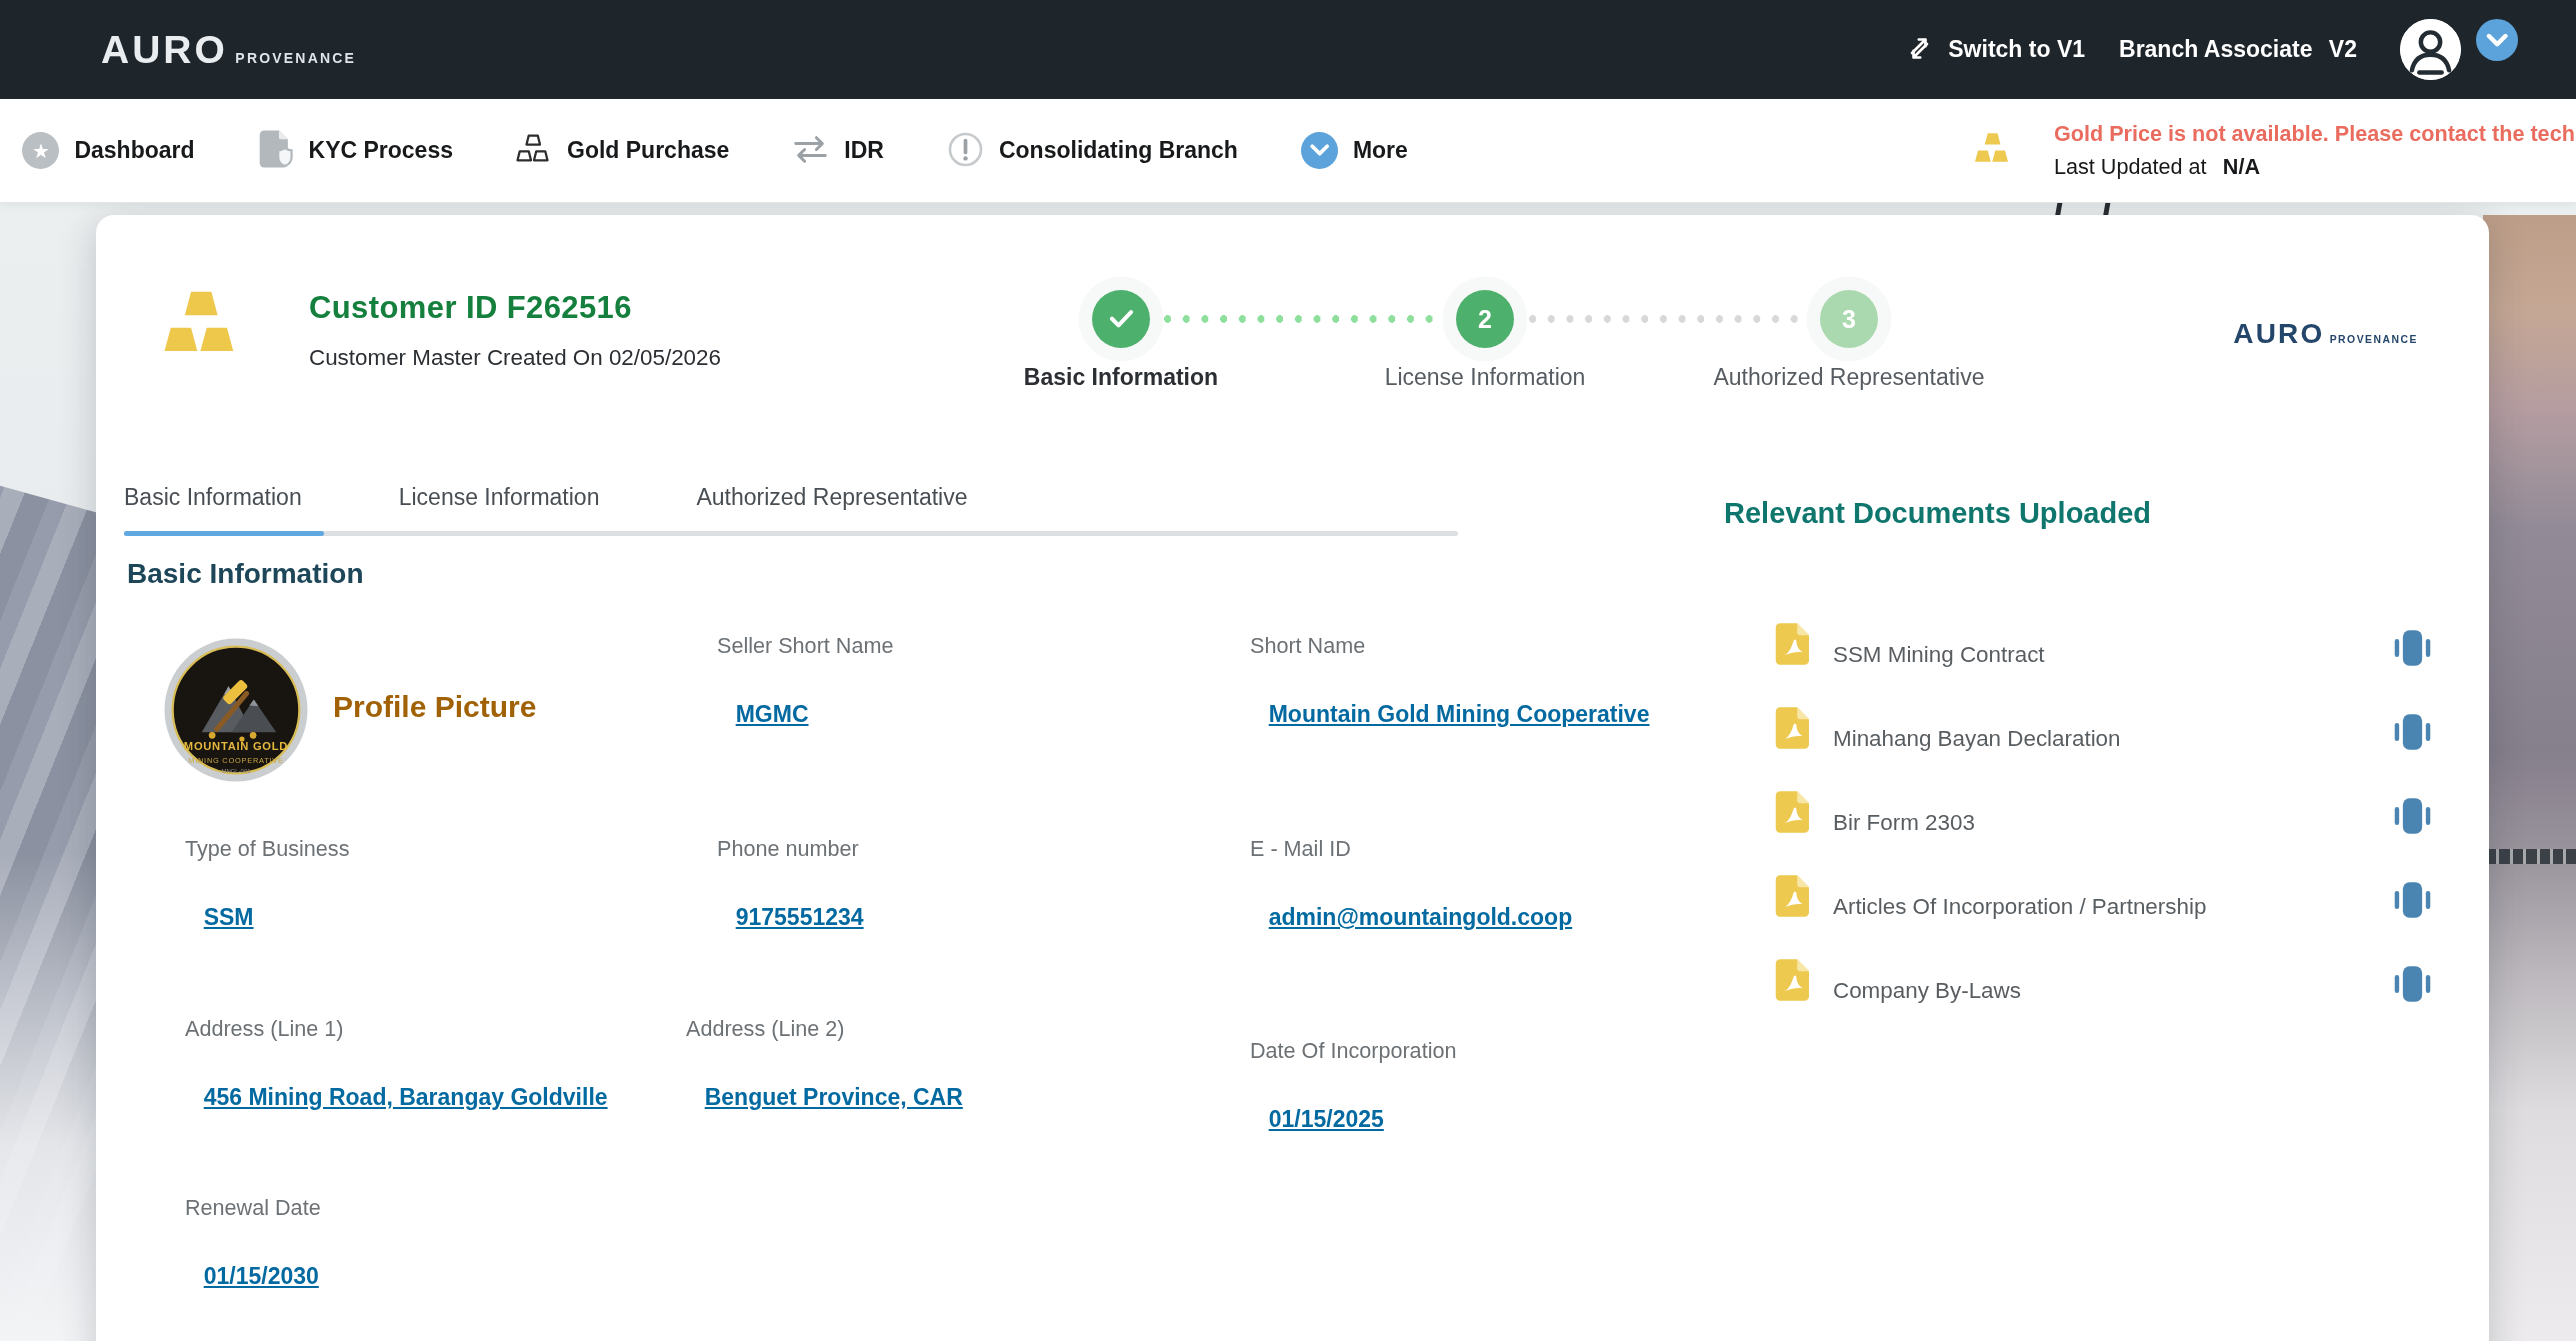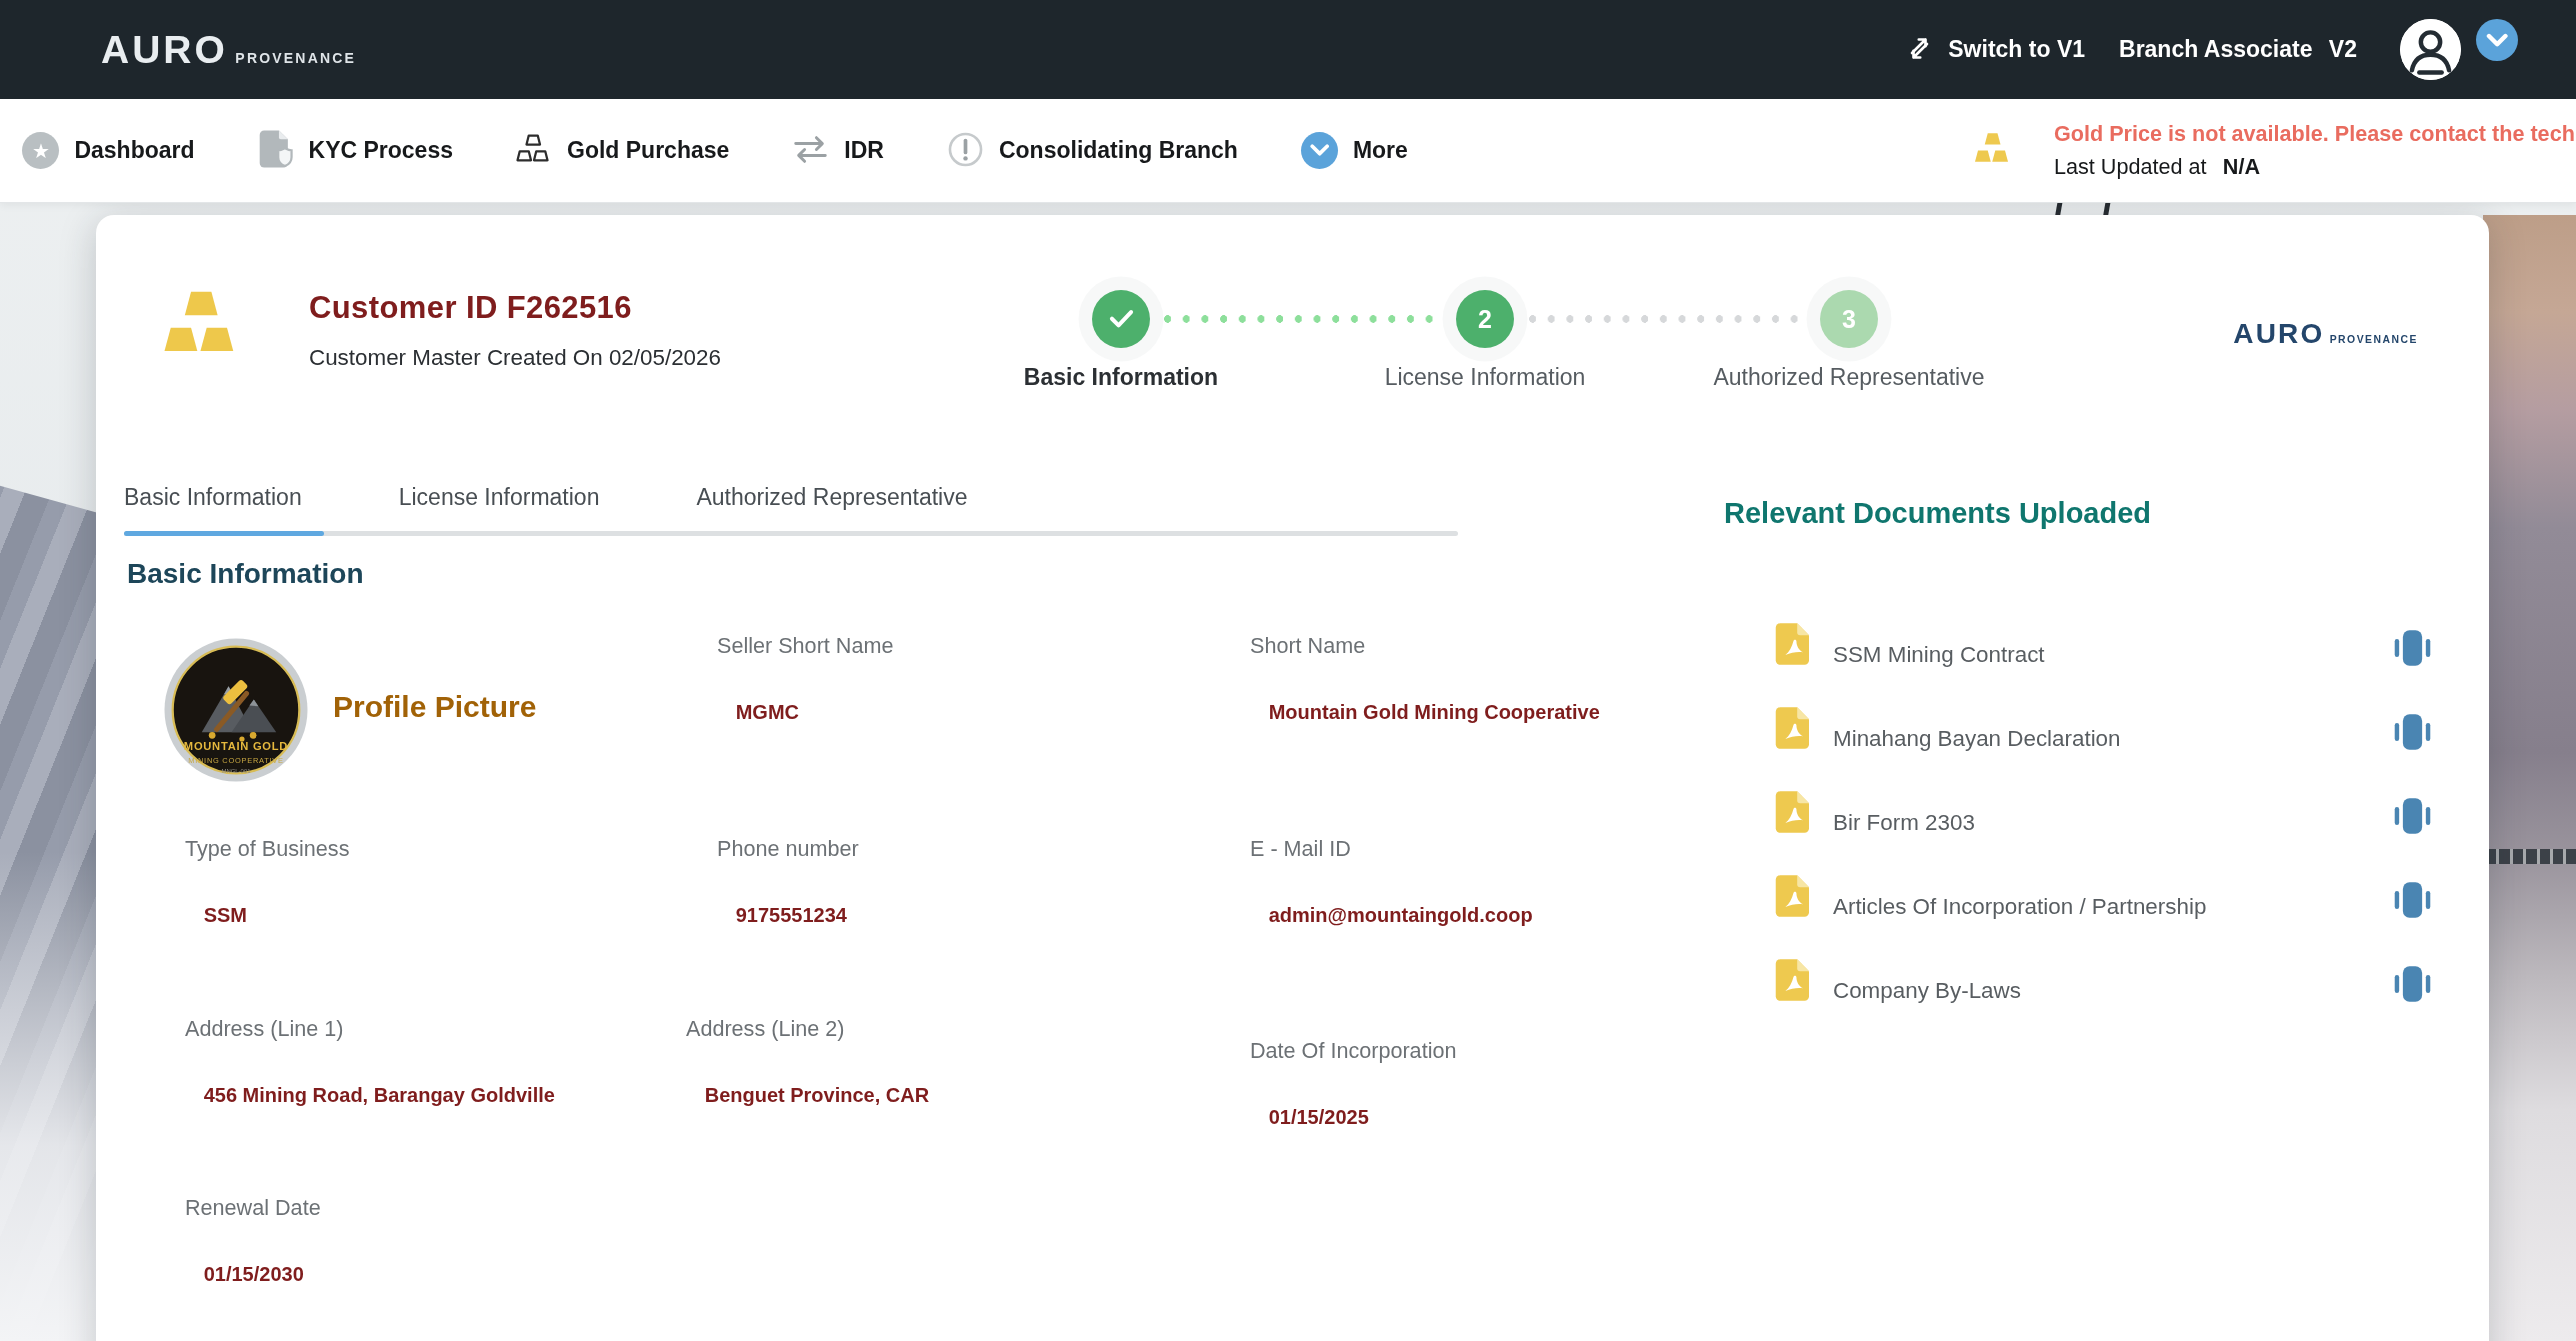--- a/index.html
+++ b/index.html
@@ -81,21 +81,21 @@
   
   .card {
     position:absolute; left:96px; top:215px; width:2393px; height:1194px;
     background:#ffffff; border-radius:18px; z-index:10;
     box-shadow:0 7.5px 37px rgba(30,40,50,.22);
   }
 
   
   .gold-hero { position:absolute; left:67px; top:72px; }
   .titles { position:absolute; left:213px; top:75px; }
-  .customer-id { font-size:31px; font-weight:800; color:#7f1d1d; letter-spacing:0.4px; }
+  .customer-id { font-size:31px; font-weight:800; color:#15803d; letter-spacing:0.4px; }
   .created-on { margin-top:19.4px; font-size:22.4px; color:#2b2f33; }
 
   
   .stepper { position:absolute; left:843px; top:75px; width:1093px; display:flex; }
   .step { width:364px; display:flex; flex-direction:column; align-items:center; }
   .sdot {
     width:58px; height:58px; border-radius:50%;
     display:flex; align-items:center; justify-content:center;
     color:#ffffff; font-size:25px; font-weight:700;
     box-shadow:0 0 0 13.4px rgba(140,150,160,.07);
@@ -120,21 +120,21 @@
   .tab-track { position:absolute; left:28px; top:316px; width:1334px; height:5.2px; background:#dde0e2; border-radius:3px; }
   .tab-track .tab-active-bar { width:200px; height:5.2px; background:#5fa8e0; border-radius:3px; }
 
   
   .section-heading { position:absolute; left:31px; top:343px; font-size:28px; font-weight:800; color:#1d4659; }
   .profile-circle { position:absolute; left:67px; top:422px; width:146px; height:146px; border-radius:50%; overflow:hidden; }
   .profile-label { position:absolute; left:237px; top:475px; font-size:30px; font-weight:800; color:#a16207; }
 
   .field { position:absolute; }
   .field .flabel { font-size:21.6px; color:#6c7175; white-space:nowrap; }
-  .field .fvalue { display:block; margin:42px 0 0 18.7px; font-size:20px; font-weight:700; color:#7f1d1d; white-space:nowrap; }
+  .field .fvalue { display:block; margin:42px 0 0 18.7px; font-size:23px; font-weight:700; color:#0369a1; white-space:nowrap;text-decoration:underline; }
   .f0 { left:621px;  top:418px; }
   .f1 { left:1154px; top:418px; }
   .f2 { left:89px;  top:621px; }
   .f3 { left:621px;  top:621px; }
   .f4 { left:1154px; top:621px; }
   .f5 { left:89px;  top:801px; }
   .f6 { left:590px;  top:801px; }
   .f7 { left:1154px; top:823px; }
   .f8 { left:89px;  top:980px; }
 

